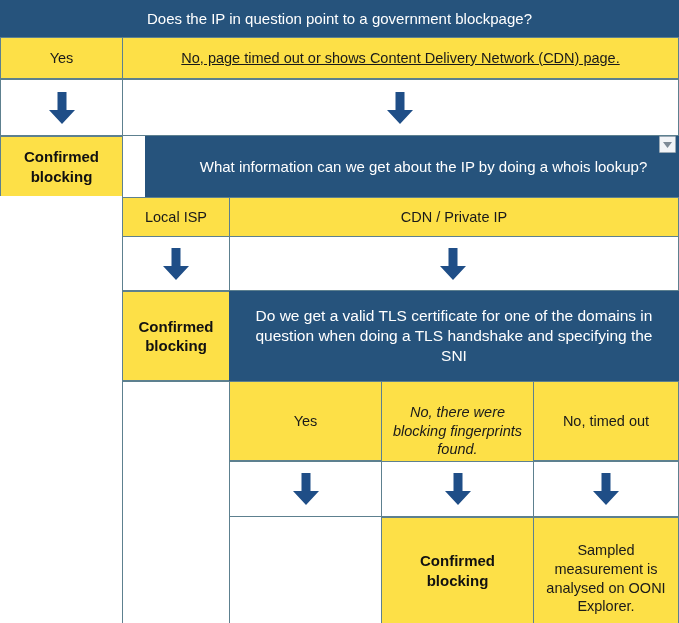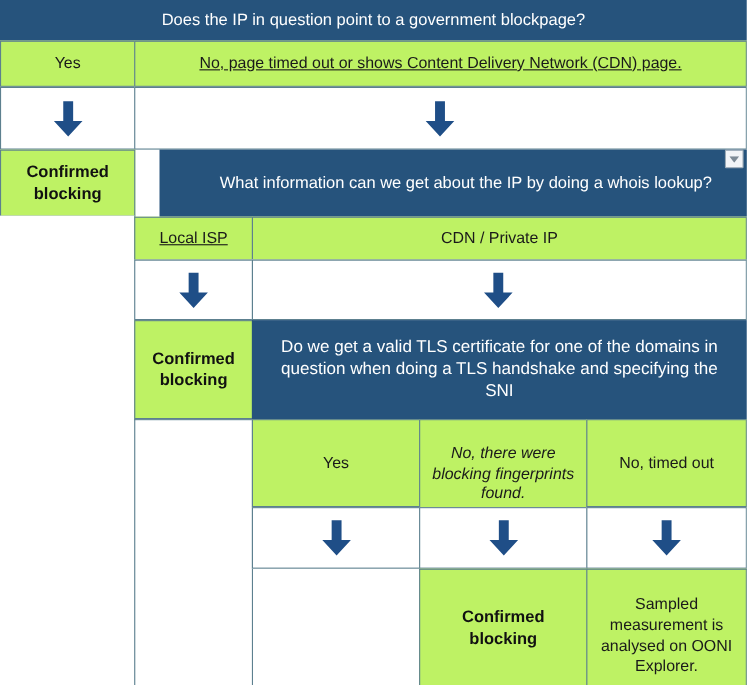--- a/index.html
+++ b/index.html
@@ -26,21 +26,21 @@
     position: absolute;
     box-sizing: border-box;
     display: flex;
     align-items: center;
     justify-content: center;
     text-align: center;
     line-height: 1.28;
     color: #1a1a1a;
     font-size: 14.5px;
     padding: 2px 6px;
-    background: #bef264;
+    background: #fde047;
     border: 1px solid #5d808f;
   }
   .cell.nb      { border: none; }
 
   
   .band {
     background: #26537c;
     color: #ffffff;
     border: none;
     font-size: 15px;
@@ -127,21 +127,21 @@
   </div>
 
   <div class="dropdown-btn" style="left:659px; top:136px;">
     <svg width="9" height="6" viewBox="0 0 9 6">
       <polygon points="0,0 9,0 4.5,6" fill="#7d8a96"></polygon>
     </svg>
   </div>
 
   <div class="cell nb blank" style="left:0px; top:196px; width:123px; height:427px; border-right:1px solid #5d808f;"></div>
 
-  <div class="cell" style="left:122px; top:197px; width:108px; height:40px;text-decoration:underline;">
+  <div class="cell" style="left:122px; top:197px; width:108px; height:40px;">
     <span>Local ISP</span>
   </div>
   <div class="cell" style="left:229px; top:197px; width:450px; height:40px;">
     <span>CDN / Private IP</span>
   </div>
 
   <div class="cell arrow-cell" style="left:122px; top:236px; width:108px; height:55px;">
     <svg class="arrow" viewBox="0 0 30 34">
       <polygon points="10.5,1 19.5,1 19.5,19 28,19 15,33 2,19 10.5,19" fill="#1f4e87"></polygon>
     </svg>

